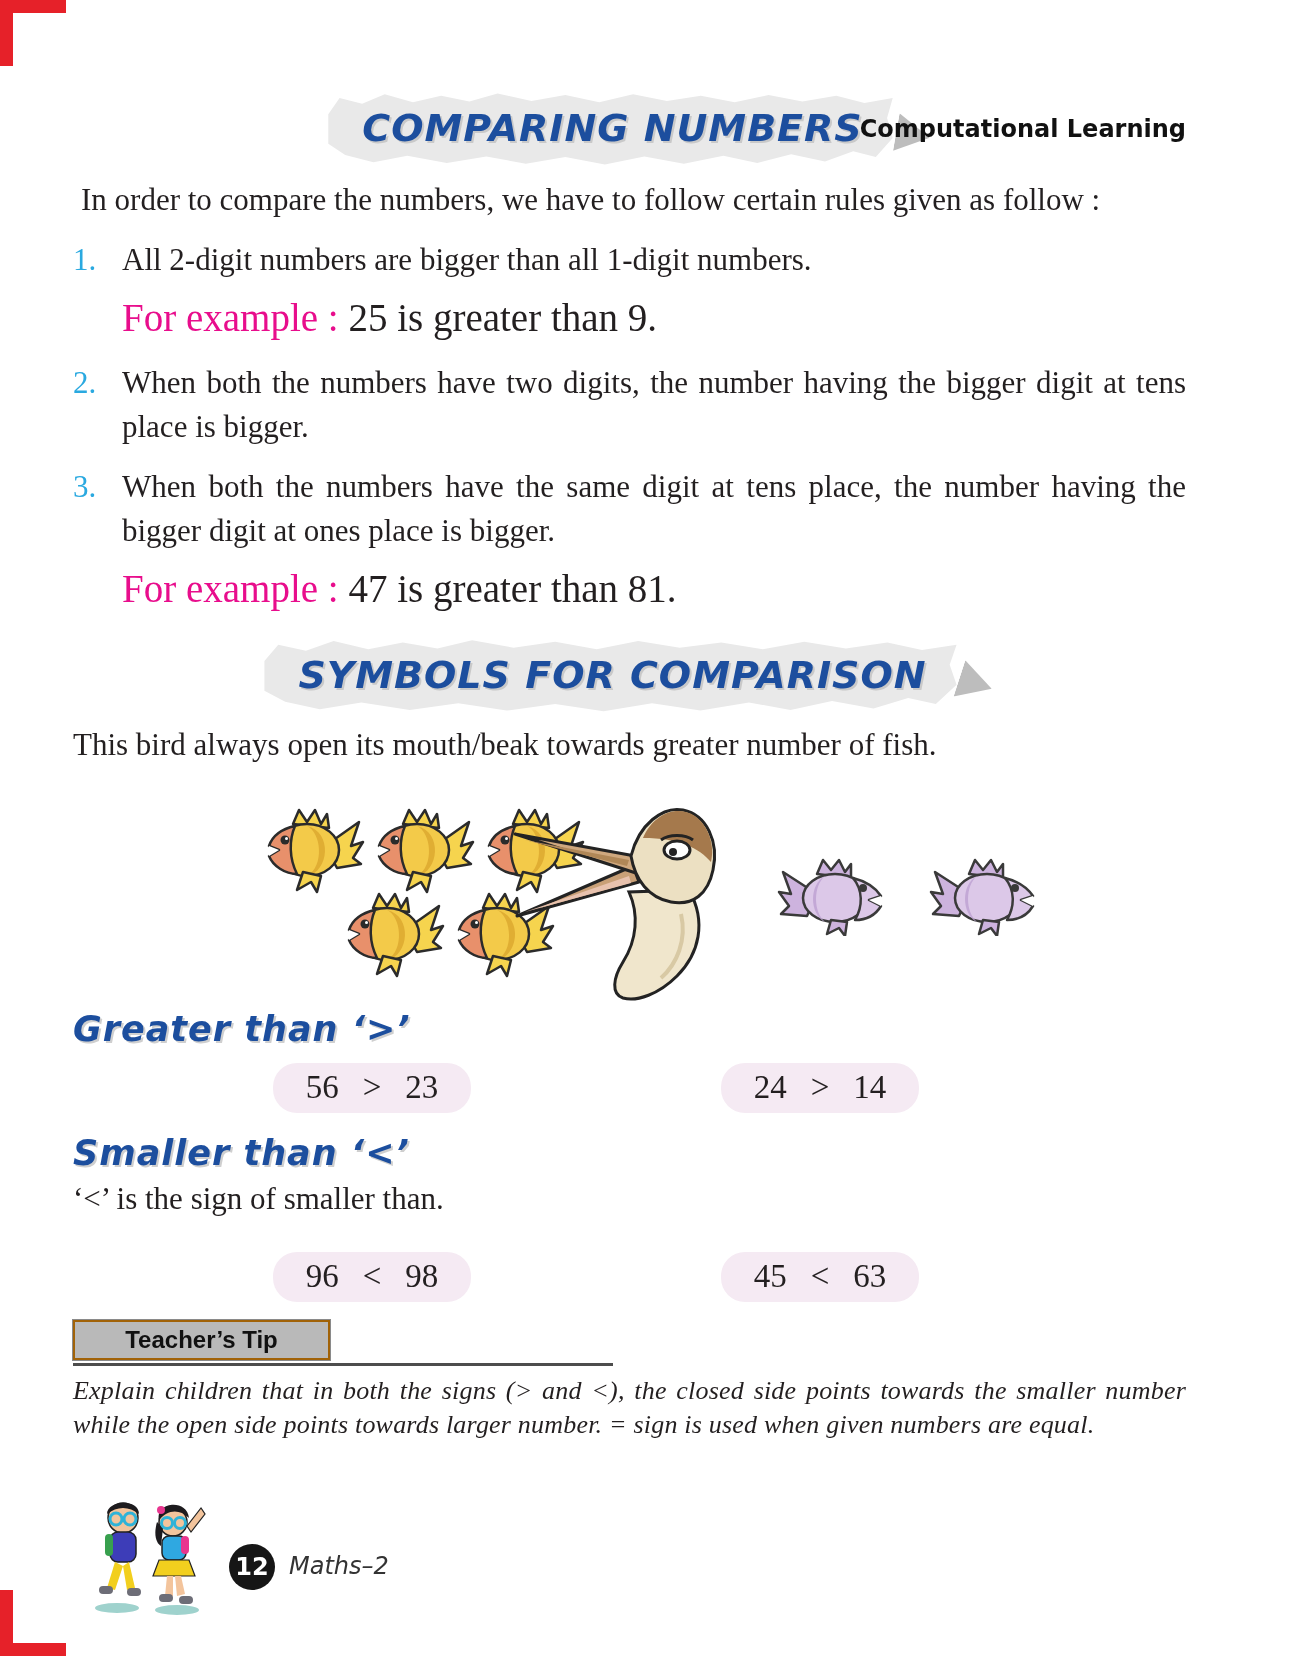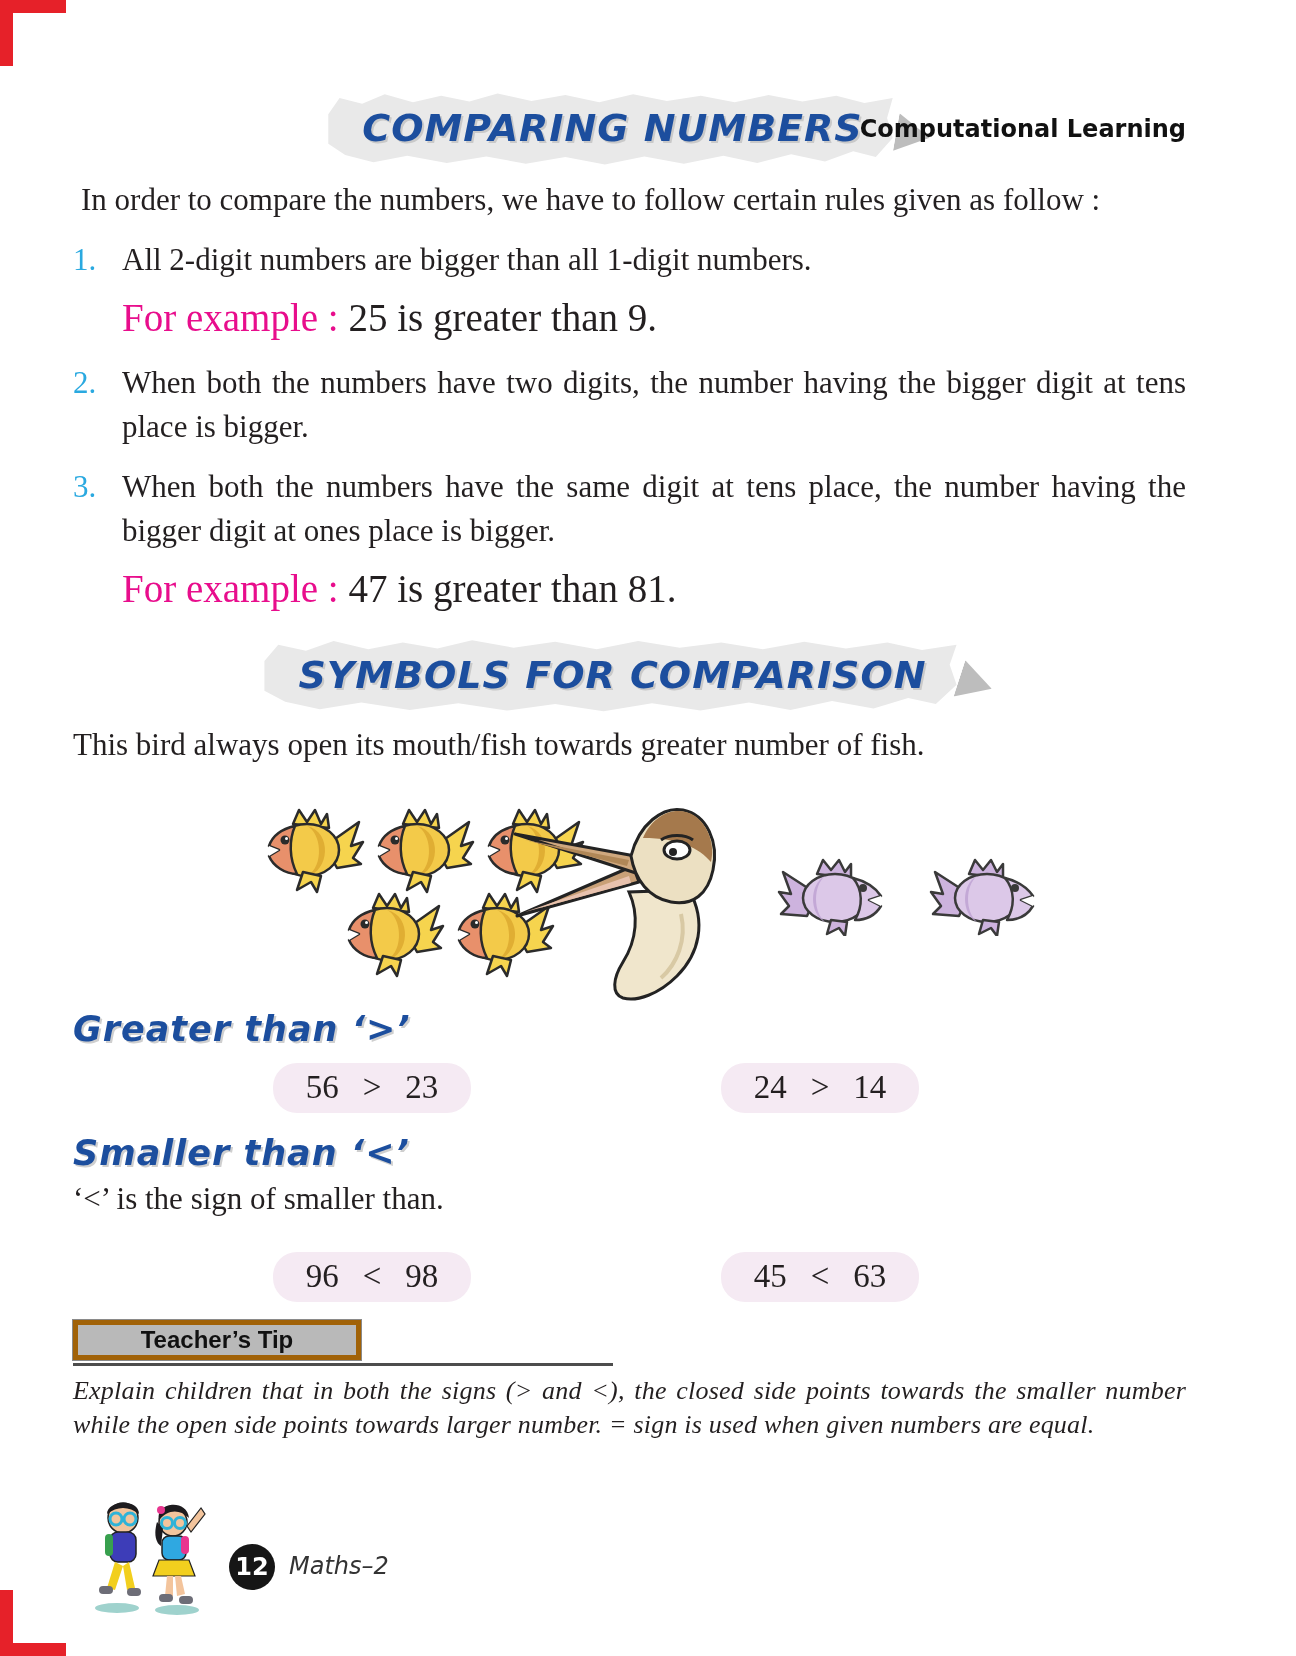--- a/index.html
+++ b/index.html
@@ -54,21 +54,21 @@
   .sign-line{margin-top:4px;font-size:31px;line-height:1.42;}
 
   .cmp-row{display:flex;margin-top:14px;}
   .cmp-box{background:#f5eaf3;border-radius:24px;height:50px;width:198px;
            display:flex;align-items:center;justify-content:center;gap:24px;
            font-size:33px;}
   .cmp-box.first{margin-left:200px;}
   .cmp-box.second{margin-left:250px;}
 
   .tip-wrap{margin-top:18px;}
-  .tip-head{width:288px;height:40px;background:#b9b9b9;border:5px solid #a16207;
+  .tip-head{width:257px;height:40px;background:#b9b9b9;border:2px solid #a16207;
             outline:1px solid #8a8a8a;box-sizing:border-box;display:flex;align-items:center;
             justify-content:center;font-family:"Liberation Sans",sans-serif;
             font-weight:bold;font-size:24px;color:#111;}
   .tip-rule{width:540px;border-top:3px solid #4d4d4d;margin-top:3px;}
   .tip-text{margin-top:8px;font-size:26px;line-height:1.3;font-style:italic;
             text-align:justify;letter-spacing:0.2px;}
 
   .footer{position:absolute;left:85px;top:1492px;display:flex;align-items:flex-start;}
   .kids{width:130px;height:126px;}
   .page-badge{margin:52px 0 0 14px;width:46px;height:46px;border-radius:50%;background:#161616;
@@ -120,21 +120,21 @@
       <span class="ex-label">For example : </span><span>47 is greater than 81.</span>
     </div>
 
     <div class="banner-row section-banner">
       <div class="banner">
         <span class="banner-title">SYMBOLS FOR COMPARISON</span>
       </div>
       <div class="banner-arrow arrow-tilt2"></div>
     </div>
 
-    <p class="caption">This bird always open its mouth/fish towards greater number of fish.</p>
+    <p class="caption">This bird always open its mouth/beak towards greater number of fish.</p>
 
     <div class="pic-row">
       <svg class="yfish" style="left:182px;top:8px">
           <use href="#yfish"></use>
         </svg>
       <svg class="yfish" style="left:292px;top:8px">
           <use href="#yfish"></use>
         </svg>
       <svg class="yfish" style="left:402px;top:8px">
           <use href="#yfish"></use>

